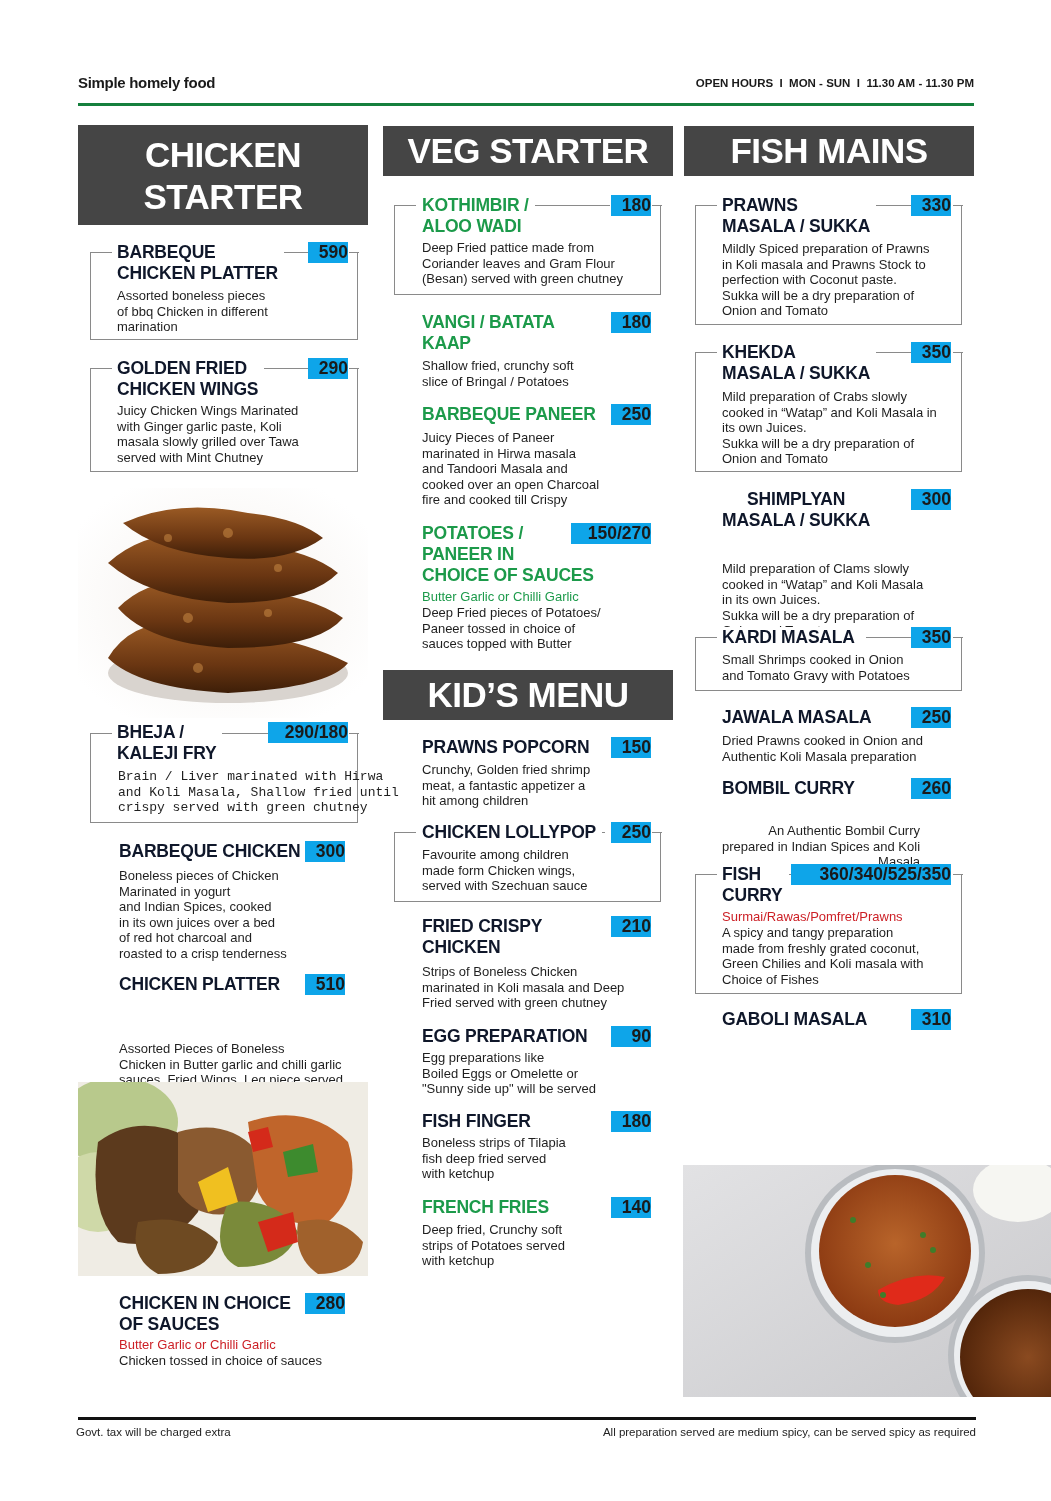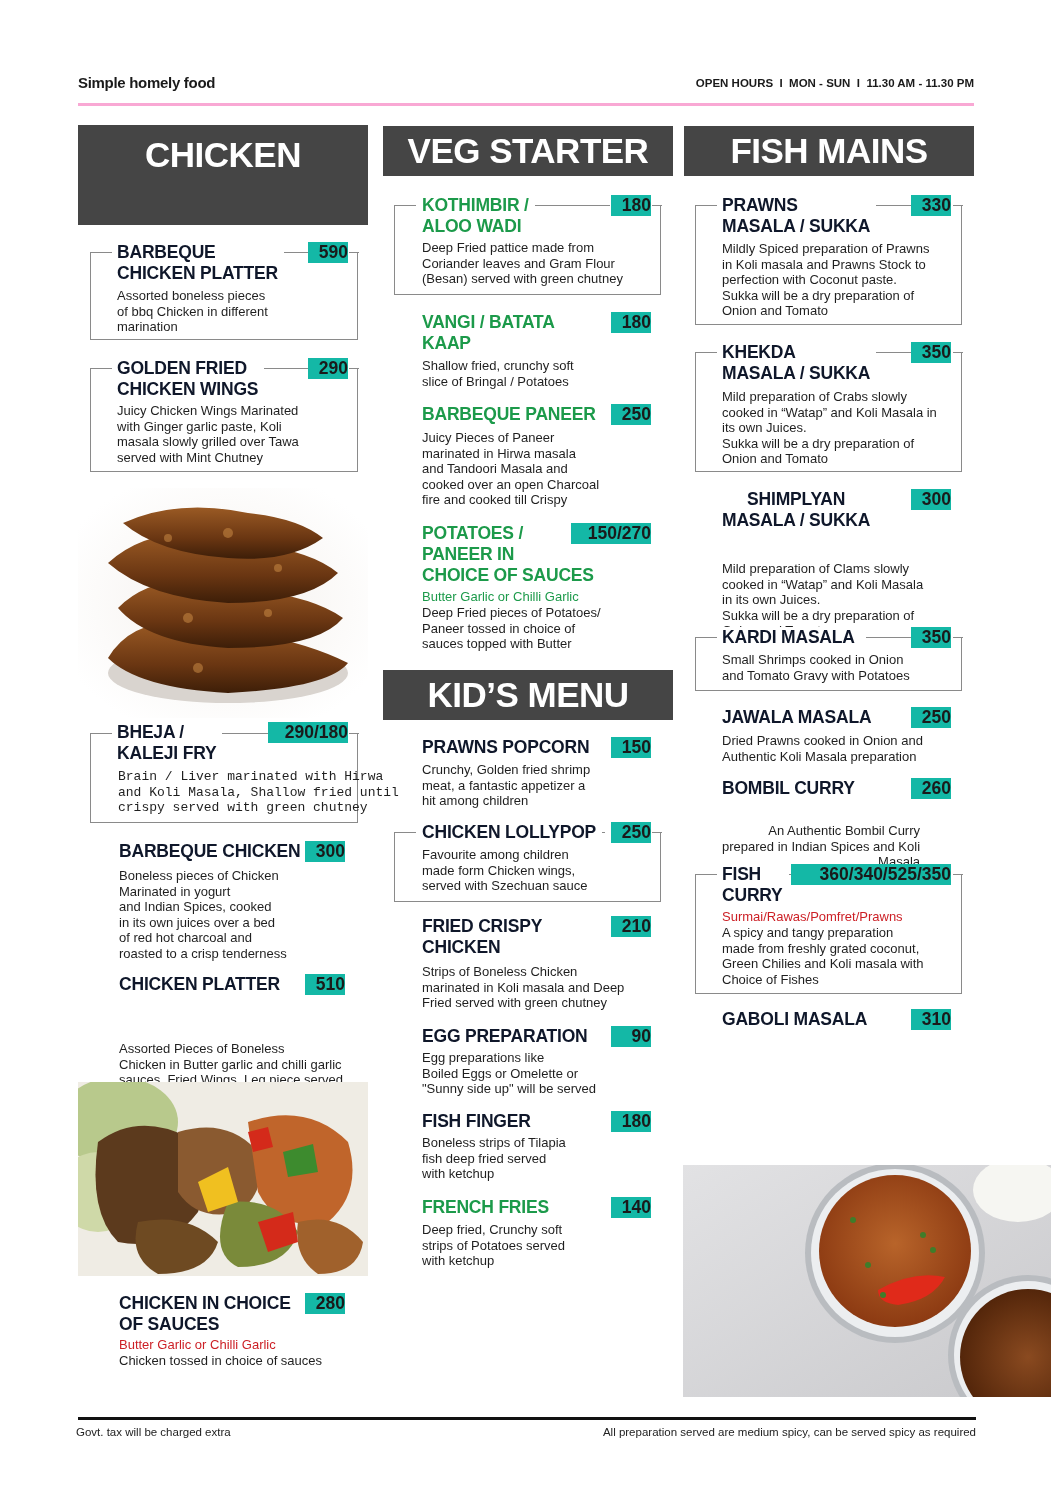--- a/index.html
+++ b/index.html
@@ -1,57 +1,58 @@
 <!DOCTYPE html>
 <html><head>
 <meta charset="utf-8">
 <style>
   * { box-sizing: border-box; margin: 0; padding: 0; }
   html, body { width: 1051px; height: 1501px; background: #ffffff; }
   body { position: relative; font-family: "Liberation Sans", sans-serif; color: #1a1a1a; overflow: hidden; }
 
-  .topbar { position: absolute; left: 78px; top: 72px; width: 896px; height: 34px; border-bottom: 3px solid #f9a8d4; }
+  .topbar { position: absolute; left: 78px; top: 72px; width: 896px; height: 34px; border-bottom: 3px solid #15803d; }
   .tagline { position: absolute; left: 0; top: 2px; font-size: 15px; font-weight: bold; letter-spacing: -0.3px; }
   .hours { position: absolute; right: 0; top: 5px; font-size: 11.5px; font-weight: bold; letter-spacing: 0px; }
 
   .bottombar { position: absolute; left: 78px; top: 1417px; width: 898px; border-top: 3px solid #111; }
   .foot-left { position: absolute; left: 76px; top: 1426px; font-size: 11.5px; color: #222; }
   .foot-right { position: absolute; right: 75px; top: 1426px; font-size: 11.5px; color: #222; }
 
   .section-header { position: absolute; background: #454545; color: #ffffff; font-weight: bold; text-align: center; letter-spacing: -0.5px; }
   .section-header span { display: block; }
 
   .item { position: absolute; }
   .item.boxed { border: 1.5px solid #8a8a8a; border-top: none; }
   .item.boxed::before { content: ""; position: absolute; left: -1.5px; top: 0; width: 22px; border-top: 1.5px solid #8a8a8a; }
   .item.boxed::after { content: ""; position: absolute; right: -1.5px; top: 0; width: 10px; border-top: 1.5px solid #8a8a8a; }
   .item .rule { position: absolute; top: 0; height: 0; border-top: 1.5px solid #8a8a8a; }
 
   .item-name { position: absolute; font-weight: bold; font-size: 17.5px; line-height: 21px; letter-spacing: -0.2px; }
   .item-name.red { color: #0f172a; }
   .item-name.green { color: #1c9a4a; }
-  .item-price { position: absolute; font-weight: bold; font-size: 17.5px; line-height: 21px; color: #1a1a1a; text-align: right; background: #14b8a6; padding-left: 4px; }
+  .item-price { position: absolute; font-weight: bold; font-size: 17.5px; line-height: 21px; color: #1a1a1a; text-align: right; background: #0ea5e9; padding-left: 4px; }
   .item-sub { position: absolute; font-size: 13px; line-height: 15.5px; }
   .item-sub.red { color: #cc1f25; }
   .item-sub.green { color: #1c9a4a; }
   .item-desc { position: absolute; font-size: 13px; line-height: 15.5px; color: #1f1f1f; white-space: pre-line; }
   .bg-white { background: #fff; padding-right: 6px; }
 
   .photo { position: absolute; overflow: hidden; }
 </style>
 </head>
 <body>
 
 <div class="topbar">
   <div class="tagline">Simple homely food</div>
   <div class="hours" style="white-space:pre">OPEN HOURS  I  MON - SUN  I  11.30 AM - 11.30 PM</div>
 </div>
 
 <div class="section-header" style="left:78px; top:125px; width:290px; height:100px; font-size:35px; line-height:42px; padding-top:9px;">
   <span>CHICKEN</span>
+  <span>STARTER</span>
 </div>
 
 <div class="item boxed" style="left:90px; top:252px; width:268px; height:88px;">
   <div class="rule" style="left:130px; width:90px;"></div>
 </div>
 <div class="item-name red bg-white" style="left:117px; top:242px; white-space:pre-line;">BARBEQUE
 CHICKEN PLATTER</div>
 <div class="item-price" style="left:308px; top:242px; width:40px;">590</div>
 <div class="item-desc" style="left:117px; top:288px;">Assorted boneless pieces
 of bbq Chicken in different

